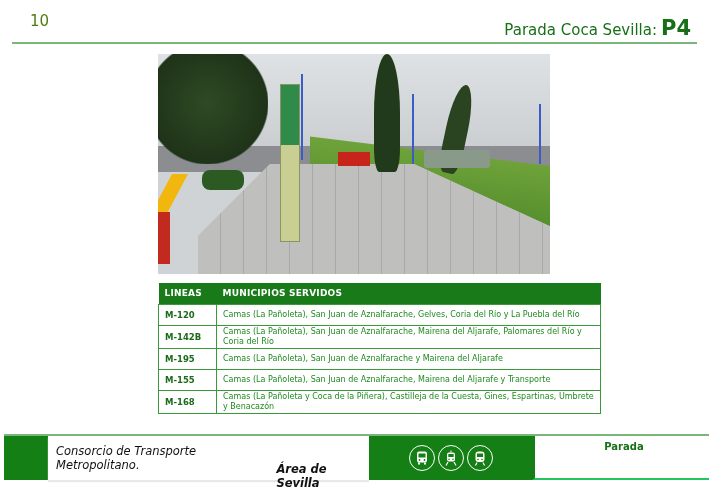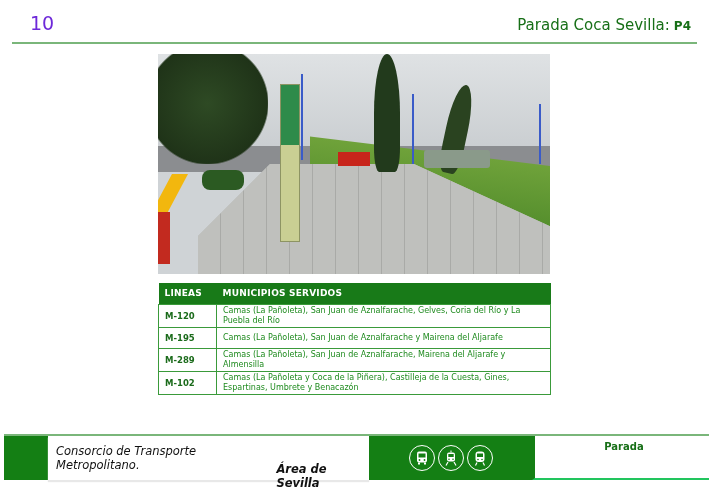--- a/index.html
+++ b/index.html
@@ -1,21 +1,21 @@
 <!DOCTYPE html>
 <html><head>
 <meta charset="utf-8">
 <style>
   * { box-sizing: border-box; margin: 0; padding: 0; }
   html, body { width: 709px; height: 490px; background: #ffffff; overflow: hidden; }
   body { position: relative; font-family: "DejaVu Sans", sans-serif; color: #1e7a1e; }
 
-  .page-number { position: absolute; left: 30px; top: 12px; font-size: 19px; color: #6d28d9; }
+  .page-number { position: absolute; left: 30px; top: 12px; font-size: 15px; color: #4d7c0f; }
   .page-title { position: absolute; right: 18px; top: 16px; font-size: 15px; color: #176f17; }
-  .page-title .code { font-size: 12px; font-weight: bold; margin-left: 4px; text-align: right; }
+  .page-title .code { font-size: 21px; font-weight: bold; margin-left: 4px; text-align: right; }
   .header-rule { position: absolute; left: 12px; top: 42px; width: 685px; height: 2px; background: #7ab67a; }
 
   
   .photo { position: absolute; left: 158px; top: 54px; width: 392px; height: 220px; overflow: hidden; background: #cfd3d6; }
   .sky { position: absolute; left: 0; top: 0; width: 100%; height: 100px; background: linear-gradient(#dfe2e4, #c9cdd0); }
   .road { position: absolute; left: 0; top: 92px; width: 100%; height: 26px; background: #8b8d90; }
   .grass { position: absolute; right: 0; top: 112px; width: 240px; height: 75px; background: linear-gradient(#6fa23a, #4f8a2a); transform: skewY(7deg); transform-origin: right top; }
   .pavement { position: absolute; left: 40px; top: 110px; width: 360px; height: 120px; background: repeating-linear-gradient(90deg, #bfc0bd 0 22px, #a9aaa7 22px 23px), #b8b9b6; clip-path: polygon(20% 0, 60% 0, 100% 55%, 100% 100%, 0 100%, 0 60%); }
   .tree-left { position: absolute; left: 0; top: 0; width: 110px; height: 110px; background: radial-gradient(circle at 45% 45%, #2e4a24, #1f3318 70%, transparent 72%); }
   .cypress { position: absolute; left: 216px; top: 0; width: 26px; height: 118px; background: #223a1c; border-radius: 50% 50% 20% 20%; }
@@ -23,21 +23,21 @@
   .shrub { position: absolute; left: 44px; top: 116px; width: 42px; height: 20px; background: #2b5a22; border-radius: 8px; }
   .truck { position: absolute; left: 180px; top: 98px; width: 32px; height: 14px; background: #c7251b; }
   .bus { position: absolute; left: 266px; top: 96px; width: 66px; height: 18px; background: #8a9a8a; border-radius: 3px; }
   .curb { position: absolute; left: 14px; top: 120px; width: 16px; height: 120px; background: #f2b70e; transform: skewX(-28deg); transform-origin: left top; }
   .barrier { position: absolute; left: 0; top: 158px; width: 12px; height: 52px; background: #c22a1f; }
   .totem { position: absolute; left: 122px; top: 30px; width: 20px; height: 158px; background: #c9cf93; border: 1px solid #8d9463; }
   .totem-top { position: absolute; left: 0; top: 0; width: 100%; height: 60px; background: #2e8b4a; }
   .pole { position: absolute; width: 2px; background: #3a5bc8; }
 
   
-  .lines-table { position: absolute; left: 158px; top: 283px; width: 393px; border-collapse: collapse; font-size: 8px; }
+  .lines-table { position: absolute; left: 158px; top: 283px; width: 443px; border-collapse: collapse; font-size: 8px; }
   .lines-table th { background: #187a18; color: #ffffff; font-weight: bold; text-align: left; padding: 0 6px; height: 16px; font-size: 9px; letter-spacing: 0.2px; }
   .lines-table td { border: 1px solid #3a9a3a; padding: 1px 6px; color: #1e8a1e; line-height: 10px; vertical-align: middle; }
   .lines-table td.code { width: 58px; font-weight: bold; color: #1b6b1b; font-size: 8.5px; }
   .lines-table tr { height: 21px; }
 
   
   .footer { position: absolute; left: 4px; top: 434px; width: 709px; height: 30px; border-top: 2px solid #7ab67a; }
   .footer-green-left { position: absolute; left: 0; top: 0; width: 44px; height: 44px; background: #147f14; }
   .footer-org { position: absolute; left: 44px; top: 0; width: 321px; height: 44px; background: #ffffff; display: flex; align-items: center; padding-left: 8px; font-size: 11.5px; font-style: italic; color: #111111; box-shadow: 0 2px 1px #e8e8e8; }
   .footer-org .bold { font-weight: bold; margin-left: 4px; margin-top: 36px; }
@@ -83,29 +83,33 @@
       <th>LINEAS</th>
       <th>MUNICIPIOS SERVIDOS</th>
     </tr>
   </thead>
   <tbody>
     <tr>
       <td class="code">M-120</td>
       <td>Camas (La Pañoleta), San Juan de Aznalfarache, Gelves, Coria del Río y La Puebla del Río</td>
     </tr>
     <tr>
+      <td class="code">M-142B</td>
+      <td>Camas (La Pañoleta), San Juan de Aznalfarache, Mairena del Aljarafe, Palomares del Río y Coria del Río</td>
+    </tr>
+    <tr>
       <td class="code">M-195</td>
       <td>Camas (La Pañoleta), San Juan de Aznalfarache y Mairena del Aljarafe</td>
     </tr>
     <tr>
-      <td class="code">M-289</td>
-      <td>Camas (La Pañoleta), San Juan de Aznalfarache, Mairena del Aljarafe y Almensilla</td>
+      <td class="code">M-155</td>
+      <td>Camas (La Pañoleta), San Juan de Aznalfarache, Mairena del Aljarafe y Transporte</td>
     </tr>
     <tr>
-      <td class="code">M-102</td>
+      <td class="code">M-168</td>
       <td>Camas (La Pañoleta y Coca de la Piñera), Castilleja de la Cuesta, Gines, Espartinas, Umbrete y Benacazón</td>
     </tr>
   </tbody>
 </table>
 
 <div class="footer">
   <div class="footer-green-left"></div>
   <div class="footer-org">
     <span>Consorcio de Transporte Metropolitano.</span>
       <span class="bold">Área de Sevilla</span>

